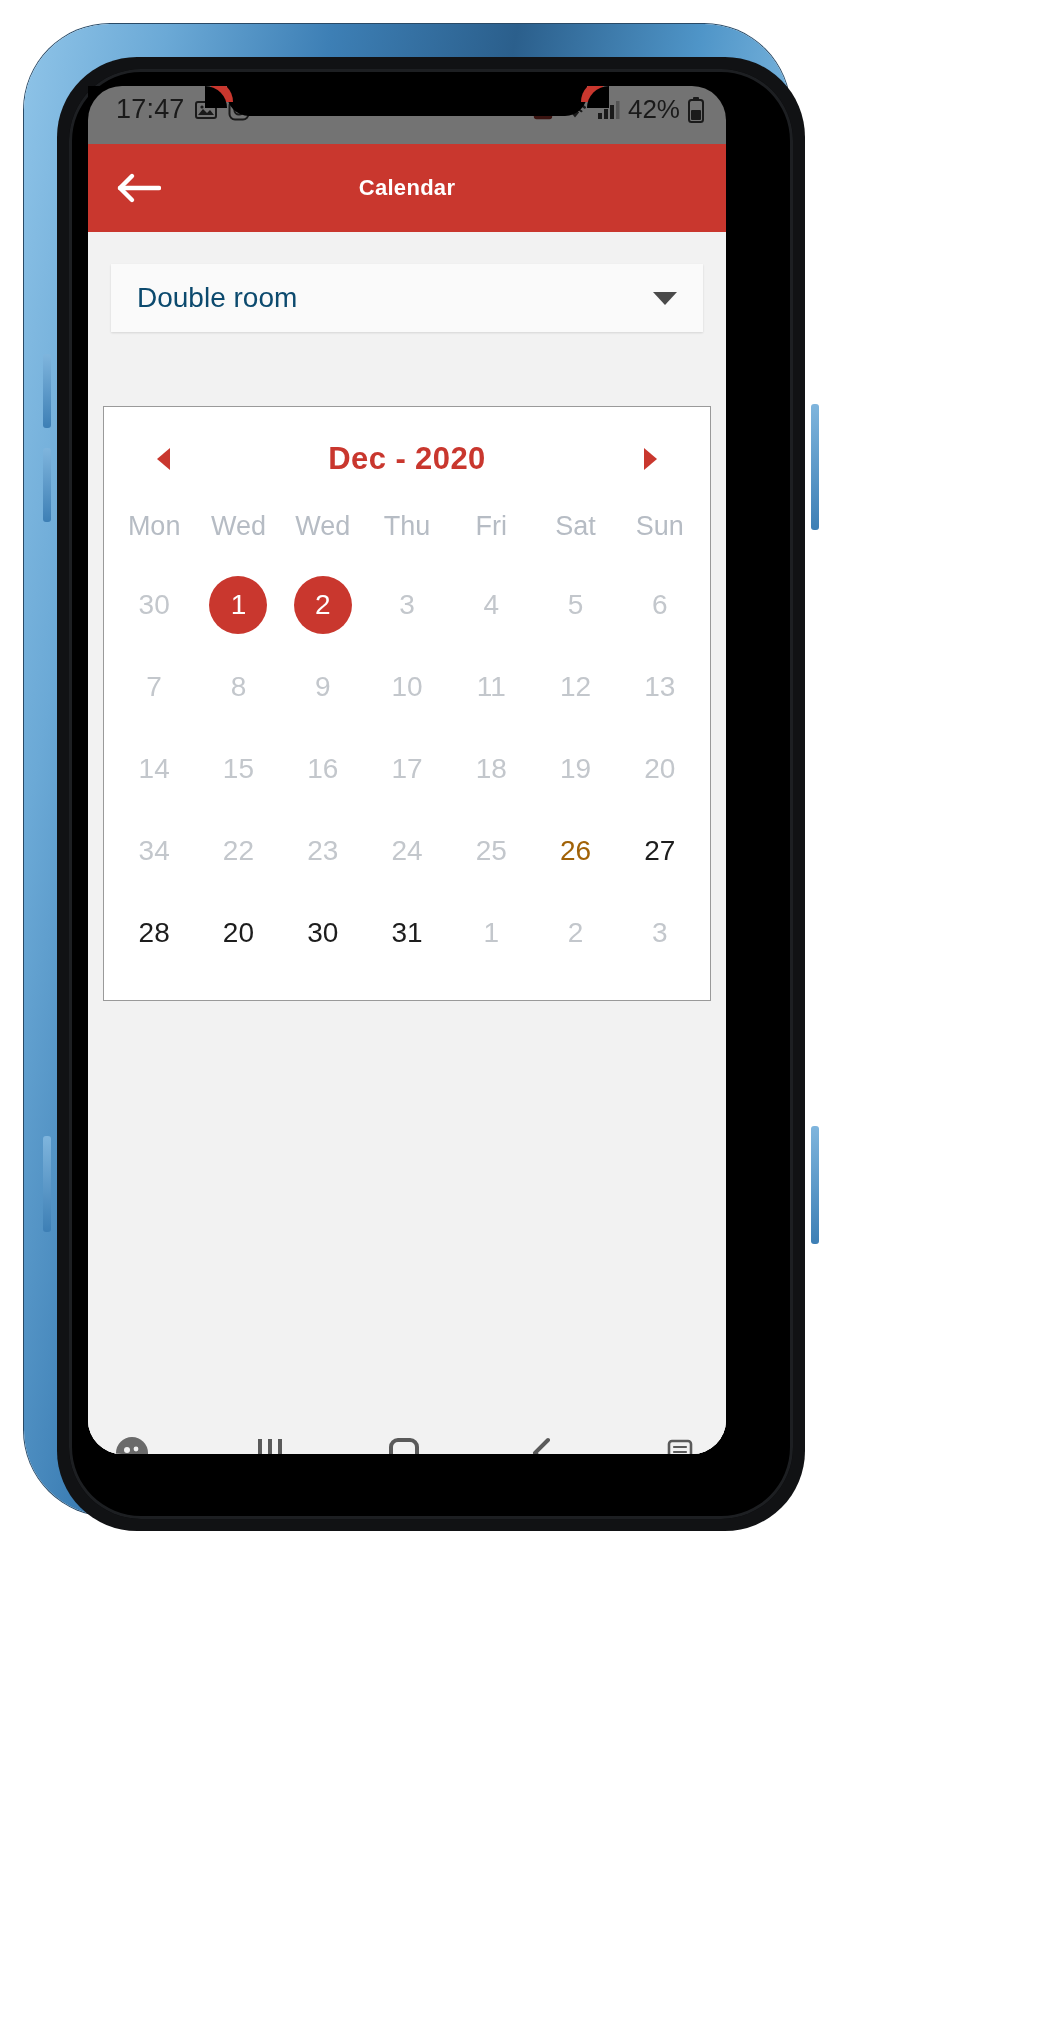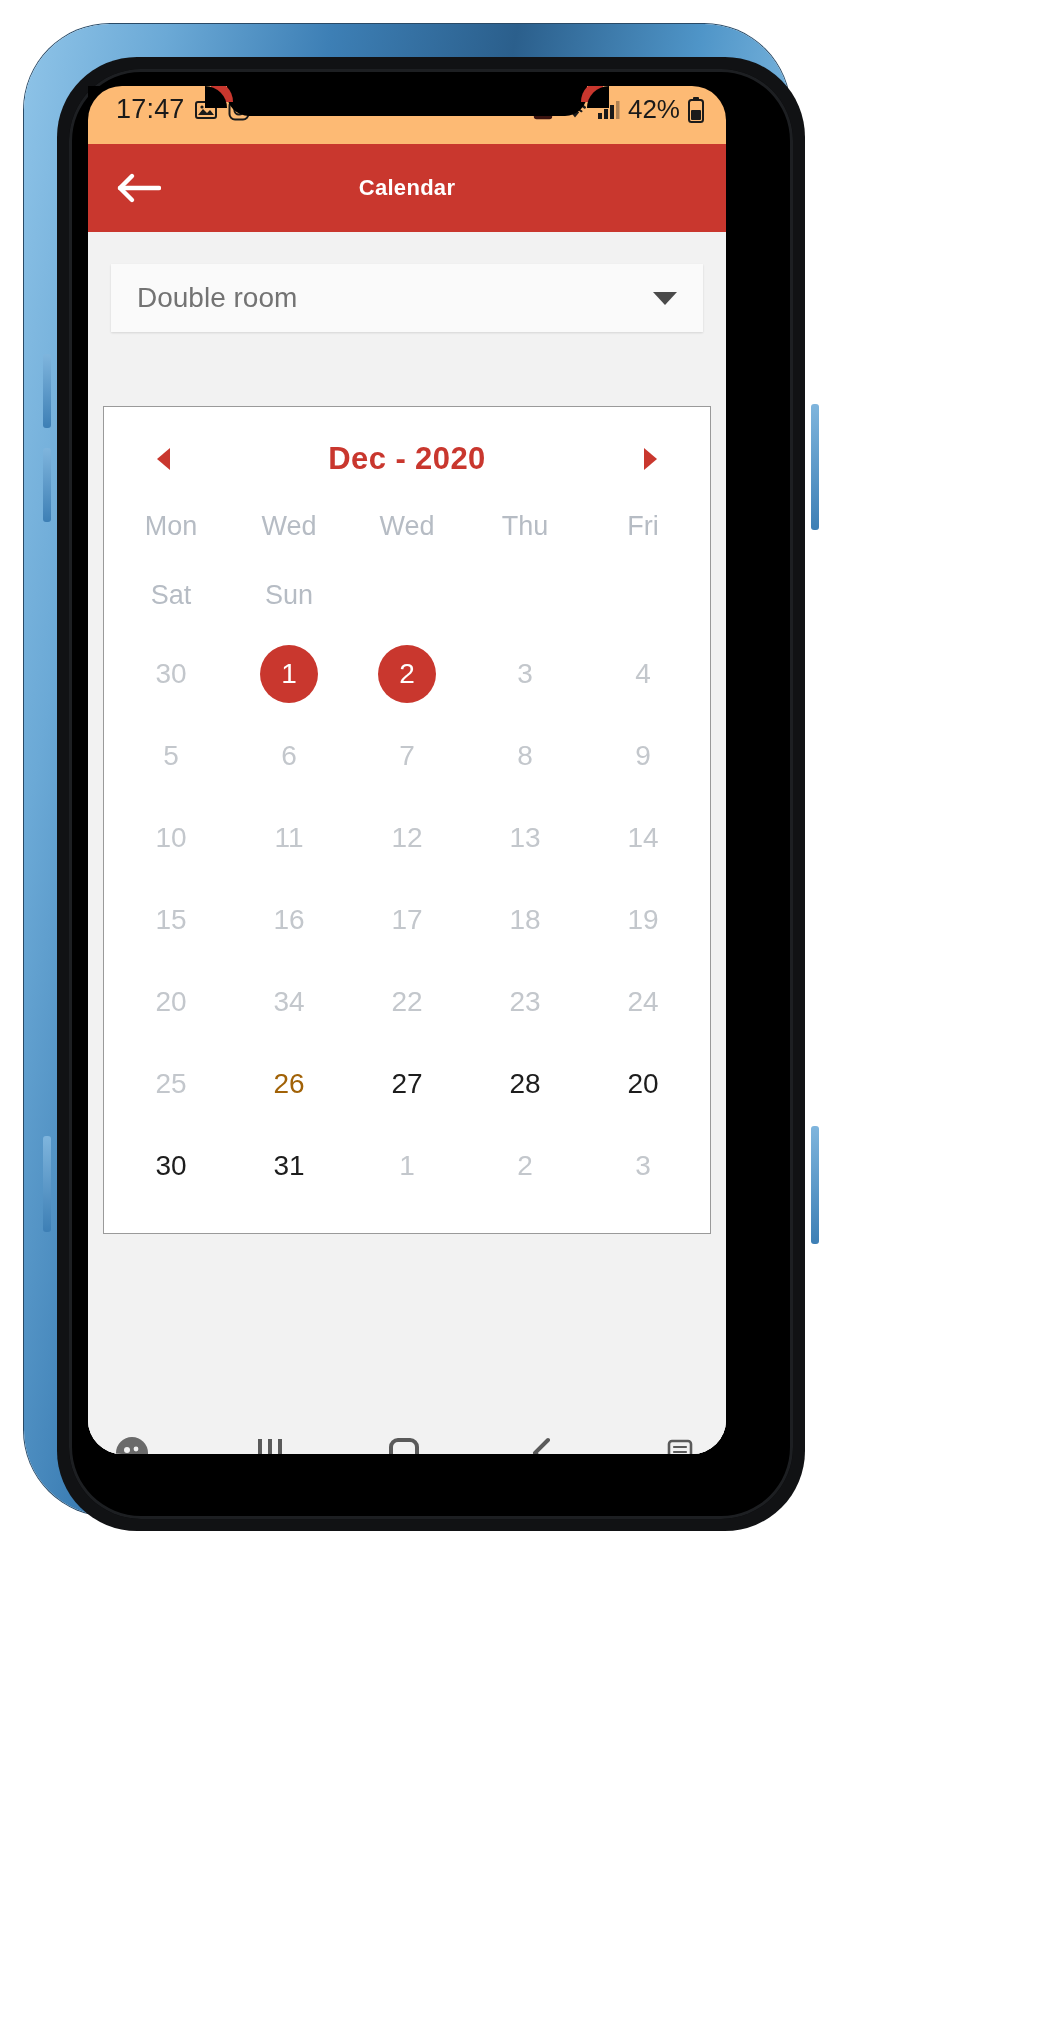--- a/index.html
+++ b/index.html
@@ -46,21 +46,21 @@
     box-shadow:inset 0 0 0 1px #2a2b2d;
   }
   .camera{
     position:absolute; left:384px; top:8px; width:23px; height:23px; border-radius:50%;
     background:radial-gradient(circle at 38% 32%,#2f74c0 0%,#15477d 45%,#04142b 78%,#000 100%);
     box-shadow:0 0 0 2px #0a0b0d;
   }
 
   
   .statusbar{
-    position:relative; height:58px; background:#fdba74; color:#1b1b1b;
+    position:relative; height:58px; background:#737373; color:#1b1b1b;
     display:flex; align-items:flex-start; justify-content:space-between;
     padding:8px 22px 0 28px; z-index:9;
   }
   .sb-left{ display:flex; align-items:center; gap:9px; }
   .sb-time{ font-size:27px; font-weight:400; letter-spacing:.2px; color:#1a1a1a; }
   .sb-right{ display:flex; align-items:center; gap:8px;text-align:right; }
   .sb-batt-text{ font-size:26px; color:#1a1a1a; font-weight:400; }
   .ico{ display:inline-block; line-height:0; }
 
   
@@ -87,41 +87,41 @@
 
   
   .content{ background:#f2f2f2; height:1222px; position:relative; }
 
   .dropdown{
     margin:32px 23px 0 23px; height:68px; background:#fafafa;
     display:flex; align-items:center; justify-content:space-between;
     padding:0 26px; cursor:pointer;
     box-shadow:0 1px 2px rgba(0,0,0,.12);
   }
-  .dropdown-value{ font-size:28px; color:#737373; }
+  .dropdown-value{ font-size:28px; color:#0c4a6e; }
   .caret-down{
     width:0;height:0;border-left:12px solid transparent;border-right:12px solid transparent;
     border-top:13px solid #4a4a4a;
   }
 
   .cal-card{
     margin:74px 15px 0 15px; background:#ffffff;
     border:1px solid #9a9a9a; padding:0 0 26px 0;
   }
   .cal-head{
     display:flex; align-items:center; justify-content:space-between;
     padding:34px 42px 18px 42px;
     gap:24px;
   }
   .cal-title{ font-size:31px; font-weight:bold; color:#c9372e; letter-spacing:.4px; }
   .nav-prev,.nav-next{ width:34px; height:34px; display:flex; align-items:center; justify-content:center; cursor:pointer; }
   .tri-left{ width:0;height:0;border-top:11px solid transparent;border-bottom:11px solid transparent;border-right:13px solid #c9372e; }
   .tri-right{ width:0;height:0;border-top:11px solid transparent;border-bottom:11px solid transparent;border-left:13px solid #c9372e; }
 
-  .grid{ display:grid; grid-template-columns:repeat(5,1fr); padding:0 8px; }
+  .grid{ display:grid; grid-template-columns:repeat(7,1fr); padding:0 8px; }
   .dow{
     text-align:center; font-size:27px; color:#b6bcc4; padding:16px 0 22px 0; font-weight:400;
   }
   .cell{
     height:82px; display:flex; align-items:center; justify-content:center;
     font-size:28px; color:#1d1d1d; cursor:pointer;
   }
   .cell span{
     width:58px; height:58px; border-radius:50%;
     display:flex; align-items:center; justify-content:center;

